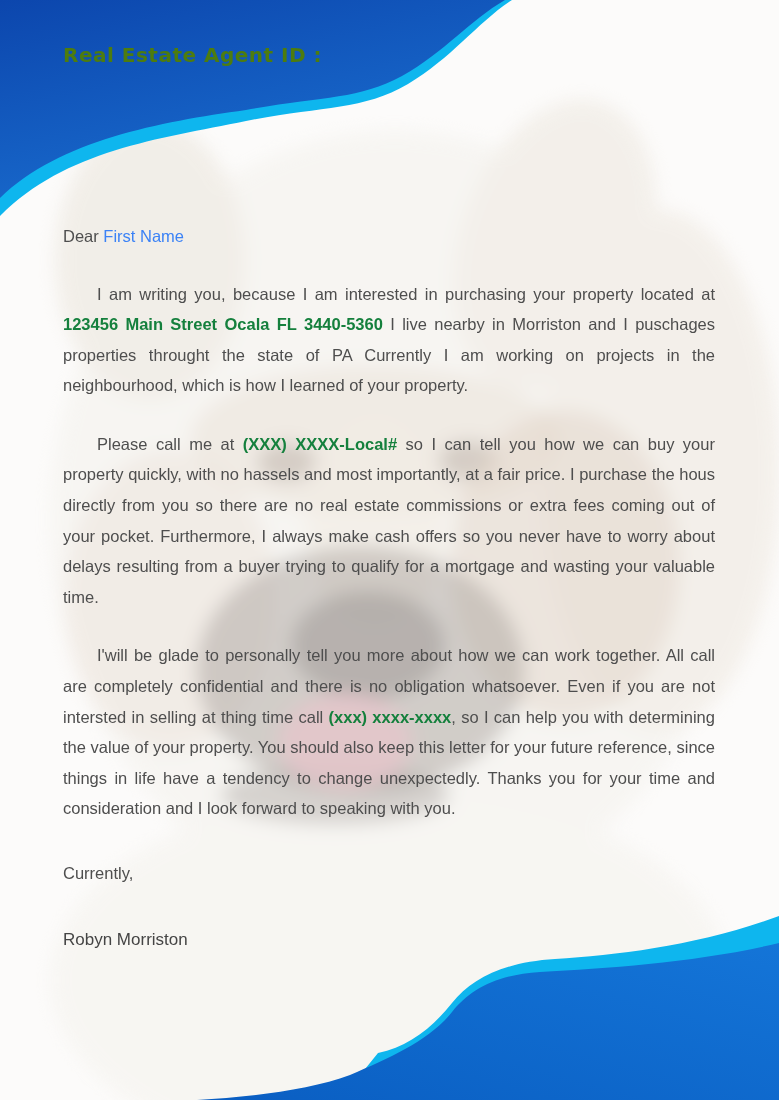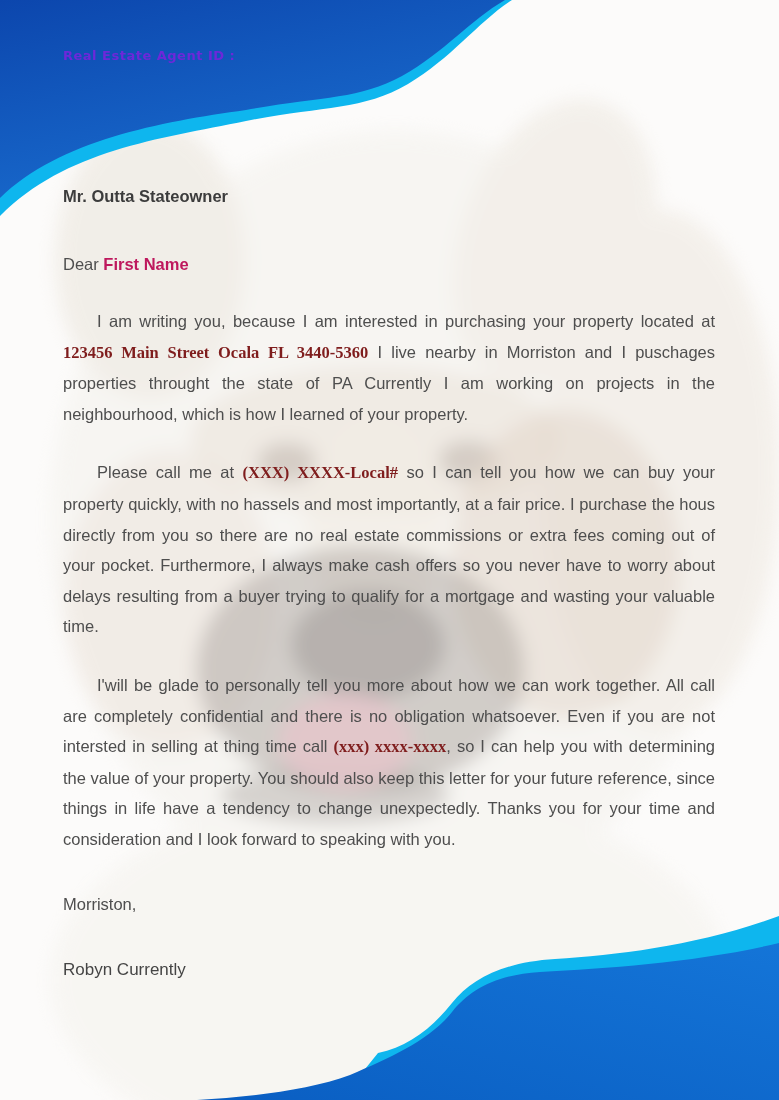--- a/index.html
+++ b/index.html
@@ -15,44 +15,44 @@
   .header-wave, .footer-wave, .dog-watermark {
     position:absolute; left:0; display:block; pointer-events:none;
   }
   .header-wave { top:0; width:779px; height:230px; }
   .footer-wave { bottom:0; width:779px; height:200px; }
   .dog-watermark { top:0; width:779px; height:1100px; opacity:.48; }
 
   
   .header-id {
     position:absolute; left:63px; top:44px;
-    color:#6d28d9;
+    color:#4d7c0f;
     font-family:"DejaVu Sans", sans-serif;
     font-weight:bold;
-    font-size:13px; line-height:23px; letter-spacing:.5px;
+    font-size:20px; line-height:23px; letter-spacing:.5px;
   }
 
   
   .letter-body {
     position:absolute; left:63px; top:183px; width:652px;
     color:#4e4e4e;
     font-size:16.5px;
   }
   .recipient { line-height:27.5px; }
   .recipient-name { font-weight:bold; color:#3c3c3c; }
   .salutation { margin-top:40px; line-height:27.5px; }
-  .salutation .bold-name { font-weight:bold; color:#be185d; }
+  .salutation .bold-name { font-weight:normal; color:#3b82f6; }
   .para {
     margin:28px 0 0 0;
     text-align:justify;
     text-align-last:left;
     text-indent:34px;
     line-height:30.6px;
   }
-  .para strong { color:#7f1d1d;font-family:Liberation Serif, serif; }
+  .para strong { color:#15803d; }
   .valediction { margin-top:36px; line-height:27.5px; }
   .signature { margin-top:38px; font-size:17px; color:#454545; line-height:27.5px; }
 </style>
 </head>
 <body>
 
 <div class="page">
 
   <svg class="dog-watermark" viewBox="0 0 779 1100" xmlns="http://www.w3.org/2000/svg" aria-hidden="true">
     <defs>
@@ -102,31 +102,30 @@
     <path d="M779,43 C700,62 610,68 540,72 C495,75 470,90 452,112 C430,140 390,158 350,175 C310,190 250,197 197,200 L779,200 Z" fill="url(#gFooter)"></path>
   </svg>
 
   <div class="header-id">
     <div>Real Estate Agent ID :</div>
   </div>
 
   <div class="letter-body">
 
     <div class="recipient">
-      <div class="recipient-name">Mr. Outta Stateowner</div>
     </div>
 
     <div class="salutation">
       <span>Dear </span><span class="bold-name">First Name</span>
     </div>
 
     <div>
         <p class="para"><span>I am writing you, because I am interested in purchasing your property located at </span><strong>123456 Main Street Ocala FL 3440-5360</strong><span> I live nearby in Morriston and I puschages properties throught the state of PA Currently I am working on projects in the neighbourhood, which is how I learned of your property.</span></p>
         <p class="para"><span>Please call me at </span><strong>(XXX) XXXX-Local#</strong><span> so I can tell you how we can buy your property quickly, with no hassels and most importantly, at a fair price. I purchase the hous directly from you so there are no real estate commissions or extra fees coming out of your pocket. Furthermore, I always make cash offers so you never have to worry about delays resulting from a buyer trying to qualify for a mortgage and wasting your valuable time.</span></p>
         <p class="para"><span>I'will be glade to personally tell you more about how we can work together. All call are completely confidential and there is no obligation whatsoever. Even if you are not intersted in selling at thing time call </span><strong>(xxx) xxxx-xxxx</strong><span>, so I can help you with determining the value of your property. You should also keep this letter for your future reference, since things in life have a tendency to change unexpectedly. Thanks you for your time and consideration and I look forward to speaking with you.</span></p>
       </div>
 
-    <div class="valediction">Morriston,</div>
-    <div class="signature">Robyn Currently</div>
+    <div class="valediction">Currently,</div>
+    <div class="signature">Robyn Morriston</div>
 
   </div>
 
 </div>
 
 </body></html>

